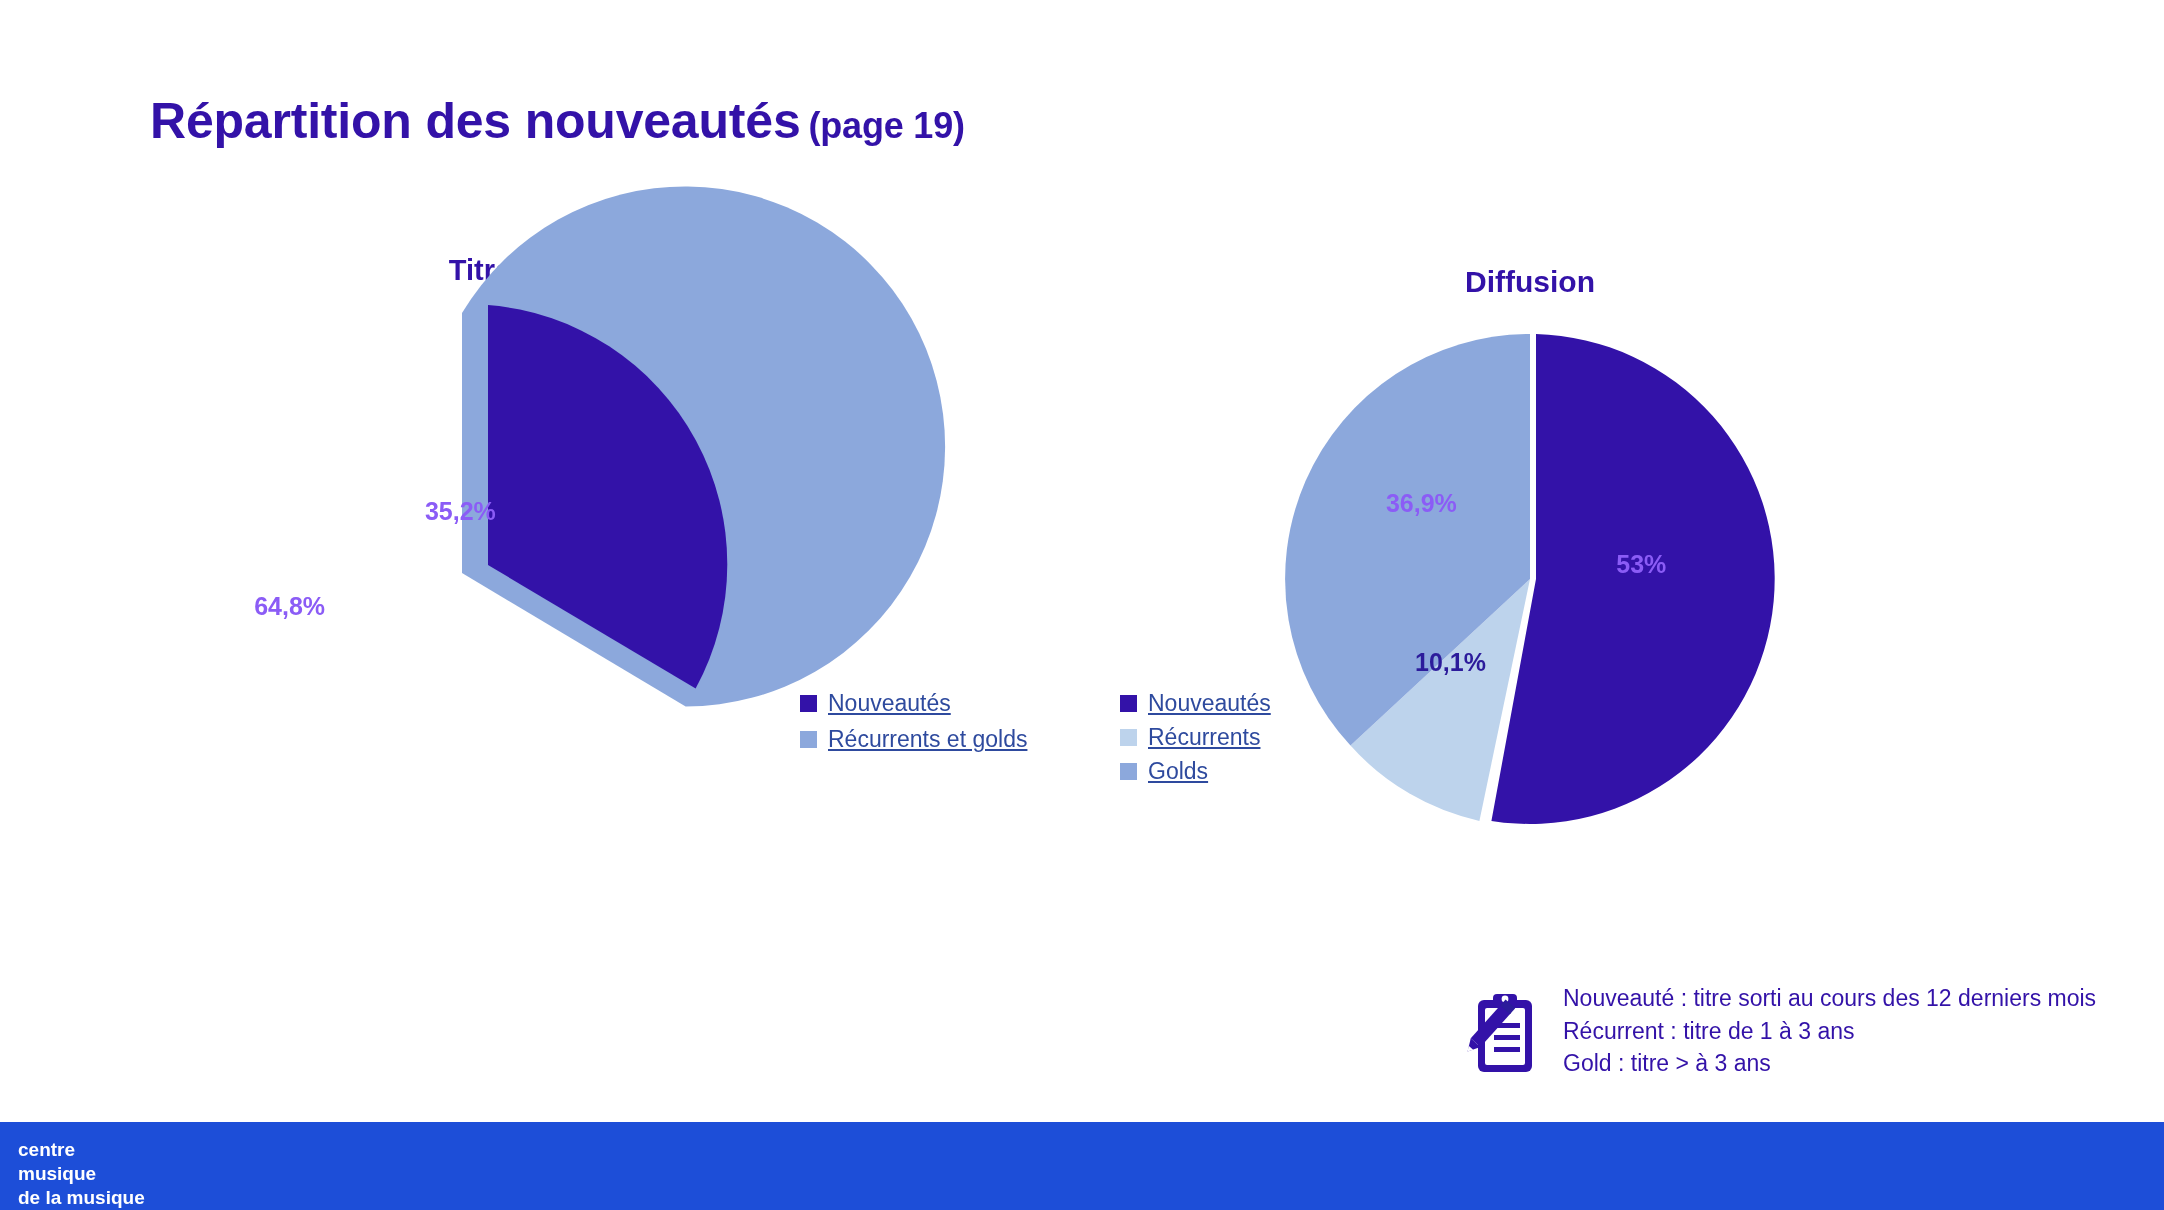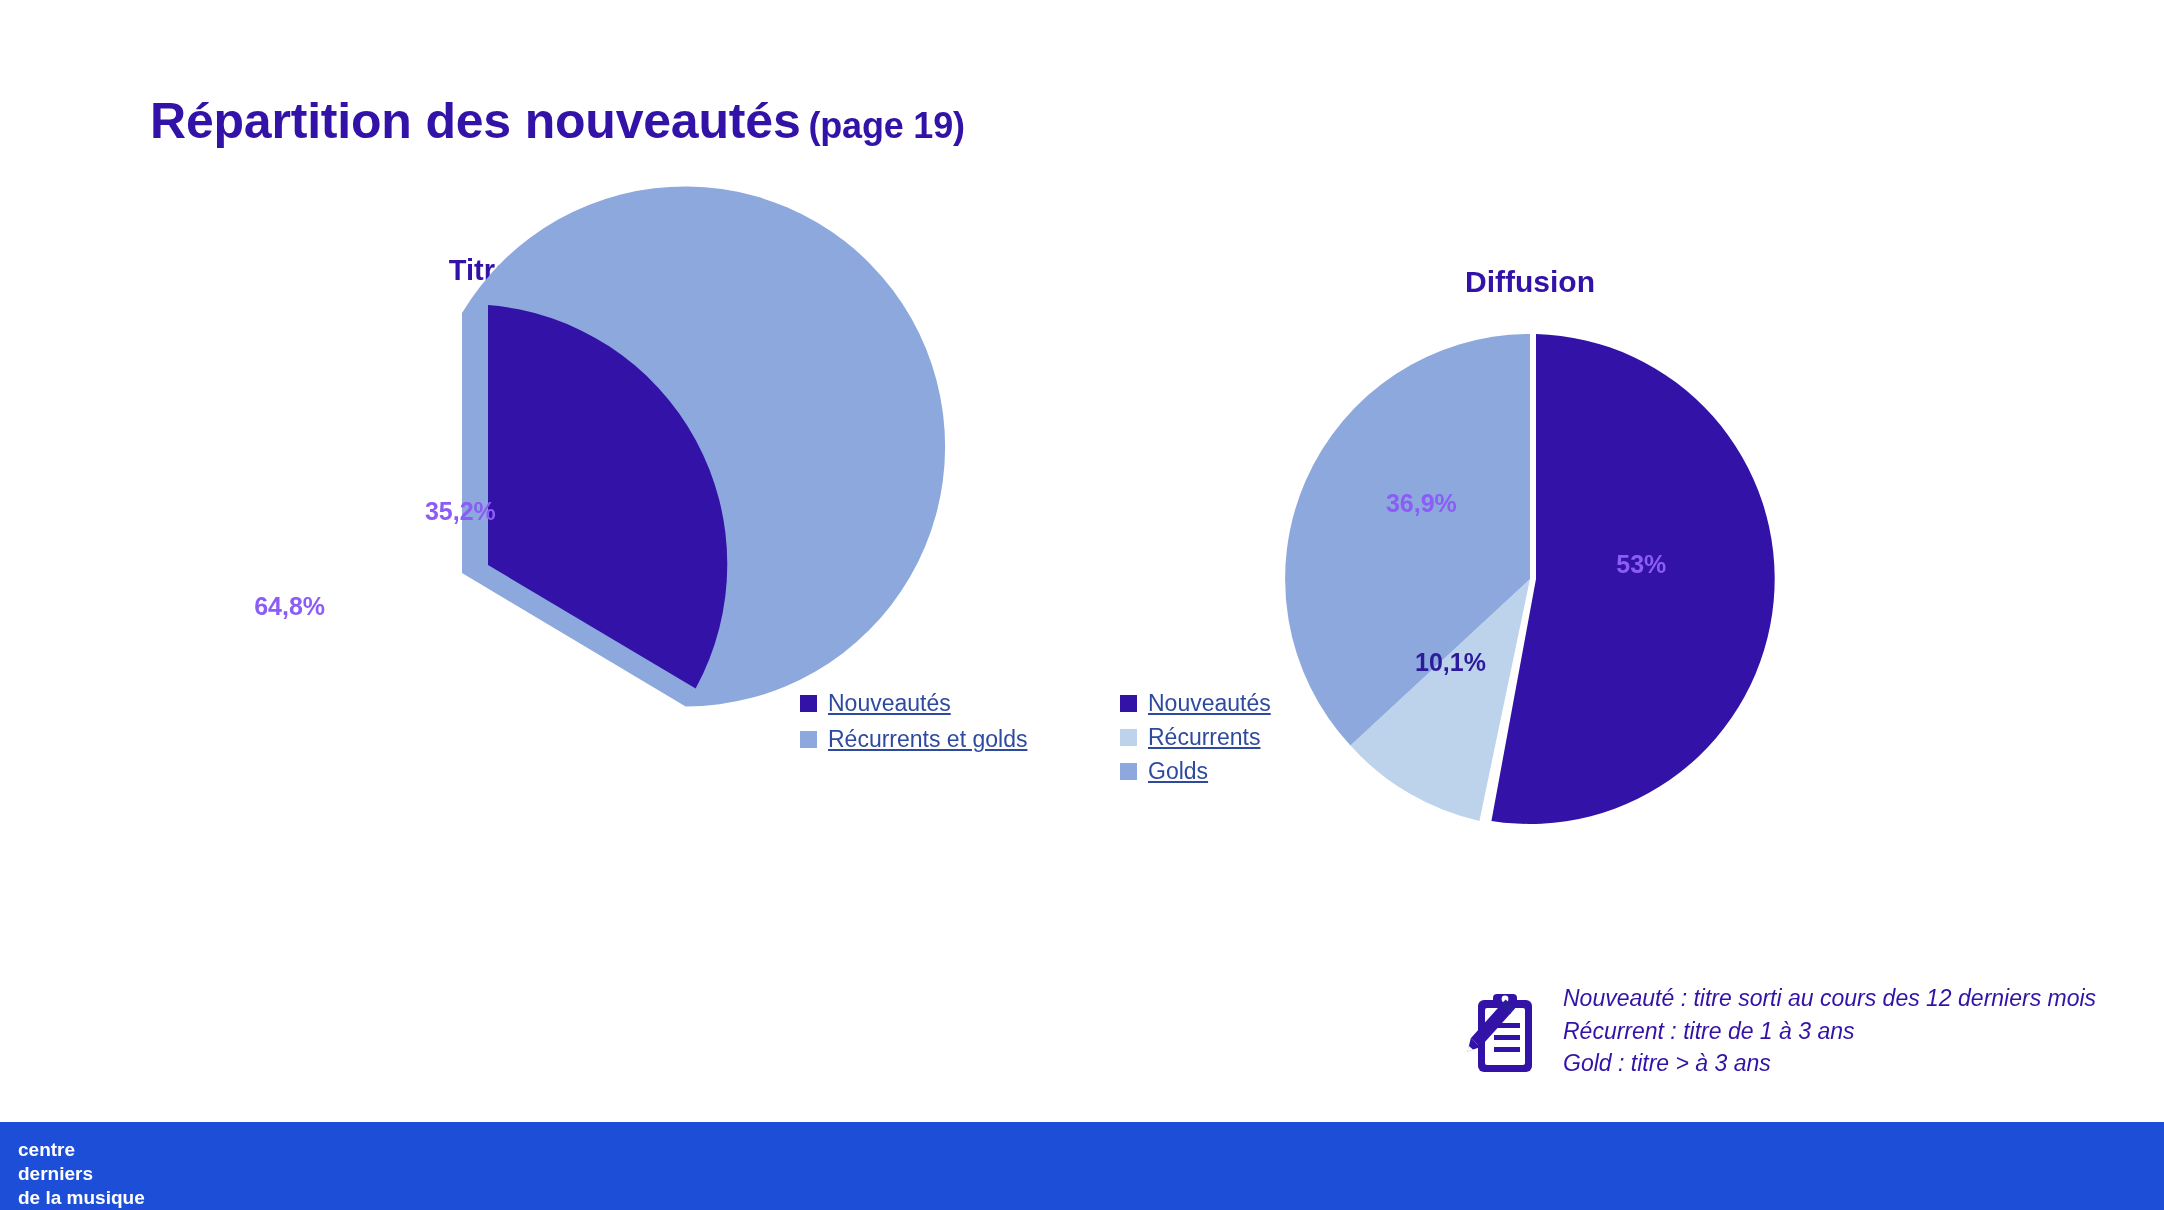--- a/index.html
+++ b/index.html
@@ -102,21 +102,21 @@
     display: flex;
     align-items: flex-start;
   }
   #footnote-icon { flex: 0 0 auto; margin-top: 6px; }
   #footnote-lines {
     margin-left: 23px;
     color: #3312A8;
     font-size: 23px;
     line-height: 1.42;
   }
-  #footnote-lines div { white-space: nowrap; font-style: italic; }
+  #footnote-lines div { white-space: nowrap; }
 
   
   #footer-bar {
     position: absolute;
     left: 0;
     bottom: 0;
     width: 2164px;
     height: 88px;
     background: #1d4ed8;
   }
@@ -233,16 +233,16 @@
   <div id="footnote-lines">
     <div>Nouveauté : titre sorti au cours des 12 derniers mois</div>
     <div>Récurrent : titre de 1 à 3 ans</div>
     <div>Gold : titre &gt; à 3 ans</div>
   </div>
 </div>
 
 <div id="footer-bar">
   <div id="footer-logo">
     <div>centre</div>
-    <div>derniers</div>
+    <div>musique</div>
     <div>de la musique</div>
   </div>
 </div>
 
 </body></html>

